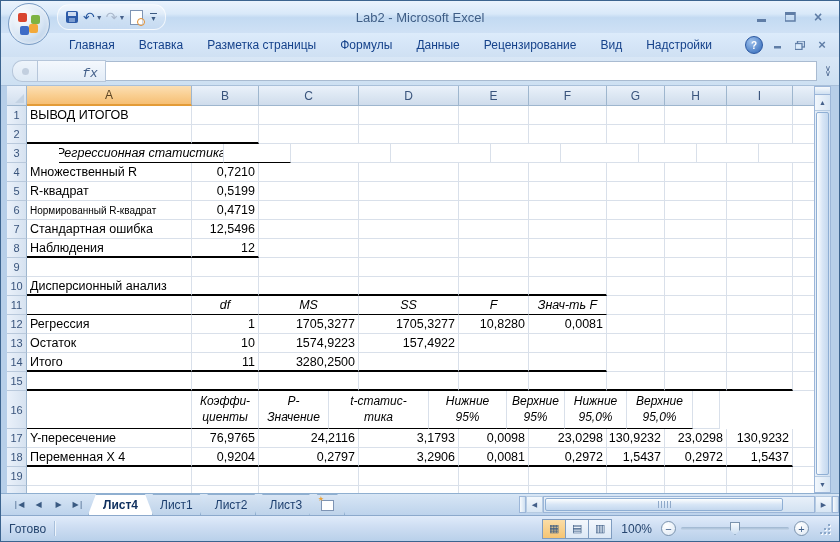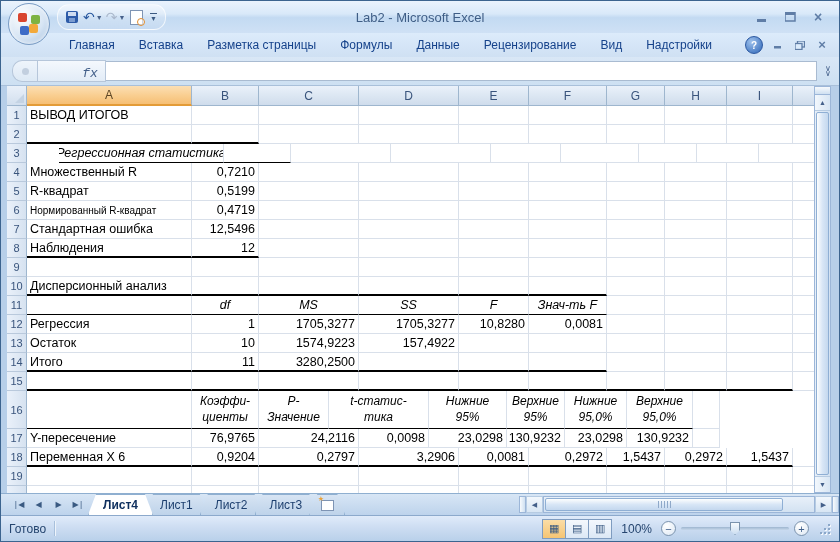--- a/index.html
+++ b/index.html
@@ -441,30 +441,31 @@
 95,0%</div>
           <div class="cell ic2 bb1" style="width: 66px; flex: 0 0 66px;">Верхние
 95,0%</div>
           <div class="cell" style="width: 27px; flex: 0 0 27px;"></div>
         </div>
         <div class="grow">
           <div class="rowhdr">17</div>
           <div class="cell t" style="width: 165px; flex: 0 0 165px;">Y-пересечение</div>
           <div class="cell n" style="width: 67px; flex: 0 0 67px;">76,9765</div>
           <div class="cell n" style="width: 100px; flex: 0 0 100px;">24,2116</div>
+          <div class="cell n" style="width: 100px; flex: 0 0 100px;">3,1793</div>
           <div class="cell n" style="width: 70px; flex: 0 0 70px;">0,0098</div>
           <div class="cell n" style="width: 78px; flex: 0 0 78px;">23,0298</div>
           <div class="cell n" style="width: 58px; flex: 0 0 58px;">130,9232</div>
           <div class="cell n" style="width: 62px; flex: 0 0 62px;">23,0298</div>
           <div class="cell n" style="width: 66px; flex: 0 0 66px;">130,9232</div>
           <div class="cell" style="width: 27px; flex: 0 0 27px;"></div>
         </div>
         <div class="grow">
           <div class="rowhdr">18</div>
-          <div class="cell t bb2" style="width: 165px; flex: 0 0 165px;">Переменная X 6</div>
+          <div class="cell t bb2" style="width: 165px; flex: 0 0 165px;">Переменная X 4</div>
           <div class="cell n bb2" style="width: 67px; flex: 0 0 67px;">0,9204</div>
           <div class="cell n bb2" style="width: 100px; flex: 0 0 100px;">0,2797</div>
           <div class="cell n bb2" style="width: 100px; flex: 0 0 100px;">3,2906</div>
           <div class="cell n bb2" style="width: 70px; flex: 0 0 70px;">0,0081</div>
           <div class="cell n bb2" style="width: 78px; flex: 0 0 78px;">0,2972</div>
           <div class="cell n bb2" style="width: 58px; flex: 0 0 58px;">1,5437</div>
           <div class="cell n bb2" style="width: 62px; flex: 0 0 62px;">0,2972</div>
           <div class="cell n bb2" style="width: 66px; flex: 0 0 66px;">1,5437</div>
           <div class="cell" style="width: 27px; flex: 0 0 27px;"></div>
         </div>

